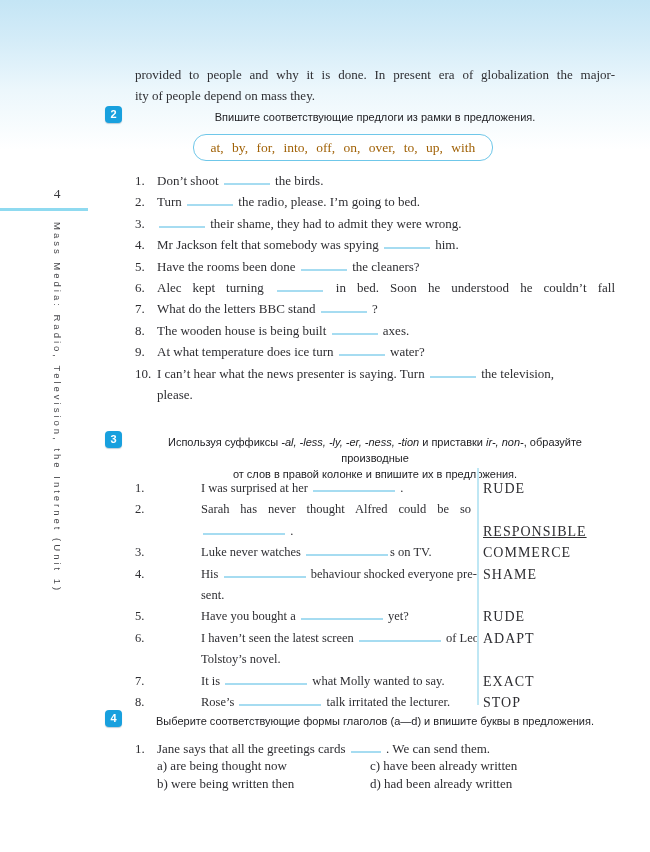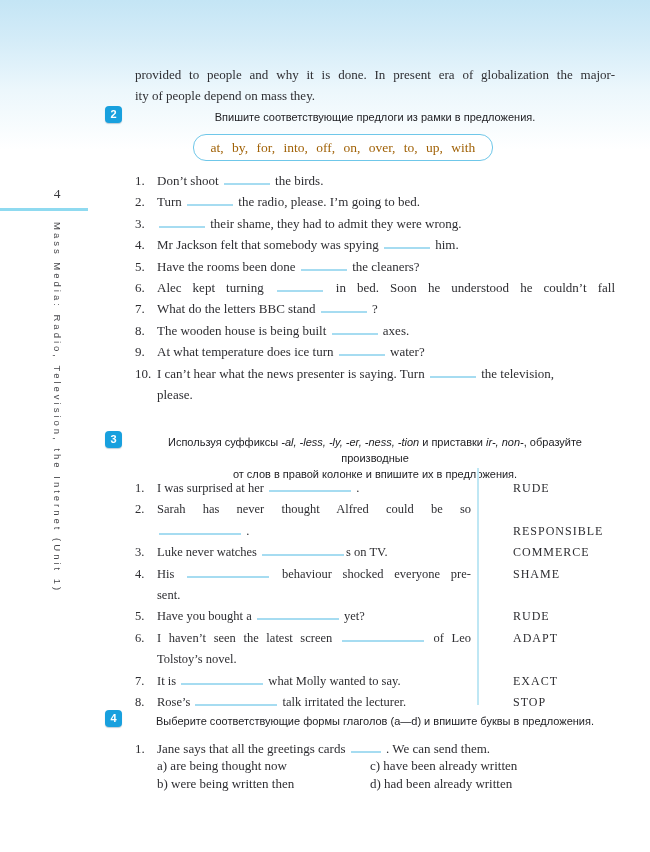--- a/index.html
+++ b/index.html
@@ -34,23 +34,23 @@
   .items{font-size:13px;line-height:21.4px;}
   .ex2-items{top:170px;}
   .row{display:flex;}
   .num{width:22px;flex:0 0 22px;}
   .txt{flex:1;min-width:0;}
   .ex2-items .blank{width:46px;}
   
   .ex3-items{top:478px;font-size:12.5px;}
   .ex3-items .blank{width:82px;}
   .ex3-items .row .s{width:336px;flex:0 0 336px;display:flex;}
-  .ex3-items .row .s .txt{width:314px;}
-  .w{margin-left:42px;letter-spacing:1px;font-size:12px;color:#2e2e32;align-self:flex-start;}
-  .w.bottom{align-self:flex-end;}
+  .ex3-items .row .s .txt{width:314px;margin-left:44px;}
+  .w{margin-left:12px;letter-spacing:1px;font-size:14px;color:#2e2e32;align-self:flex-start;}
+  .w.bottom{align-self:flex-end;text-decoration:underline;}
   .divider{position:absolute;left:342px;top:-10px;height:237px;width:2px;background:#bfe7f4;}
   
   .ex4-item{top:738px;}
   .ex4-item .blank{width:30px;}
   .options{position:absolute;left:157px;top:758px;display:grid;
     grid-template-rows:repeat(2,18px);grid-auto-flow:column;grid-auto-columns:213px;
     font-size:13px;}
   .opt{white-space:nowrap;}
 </style>
 </head>

